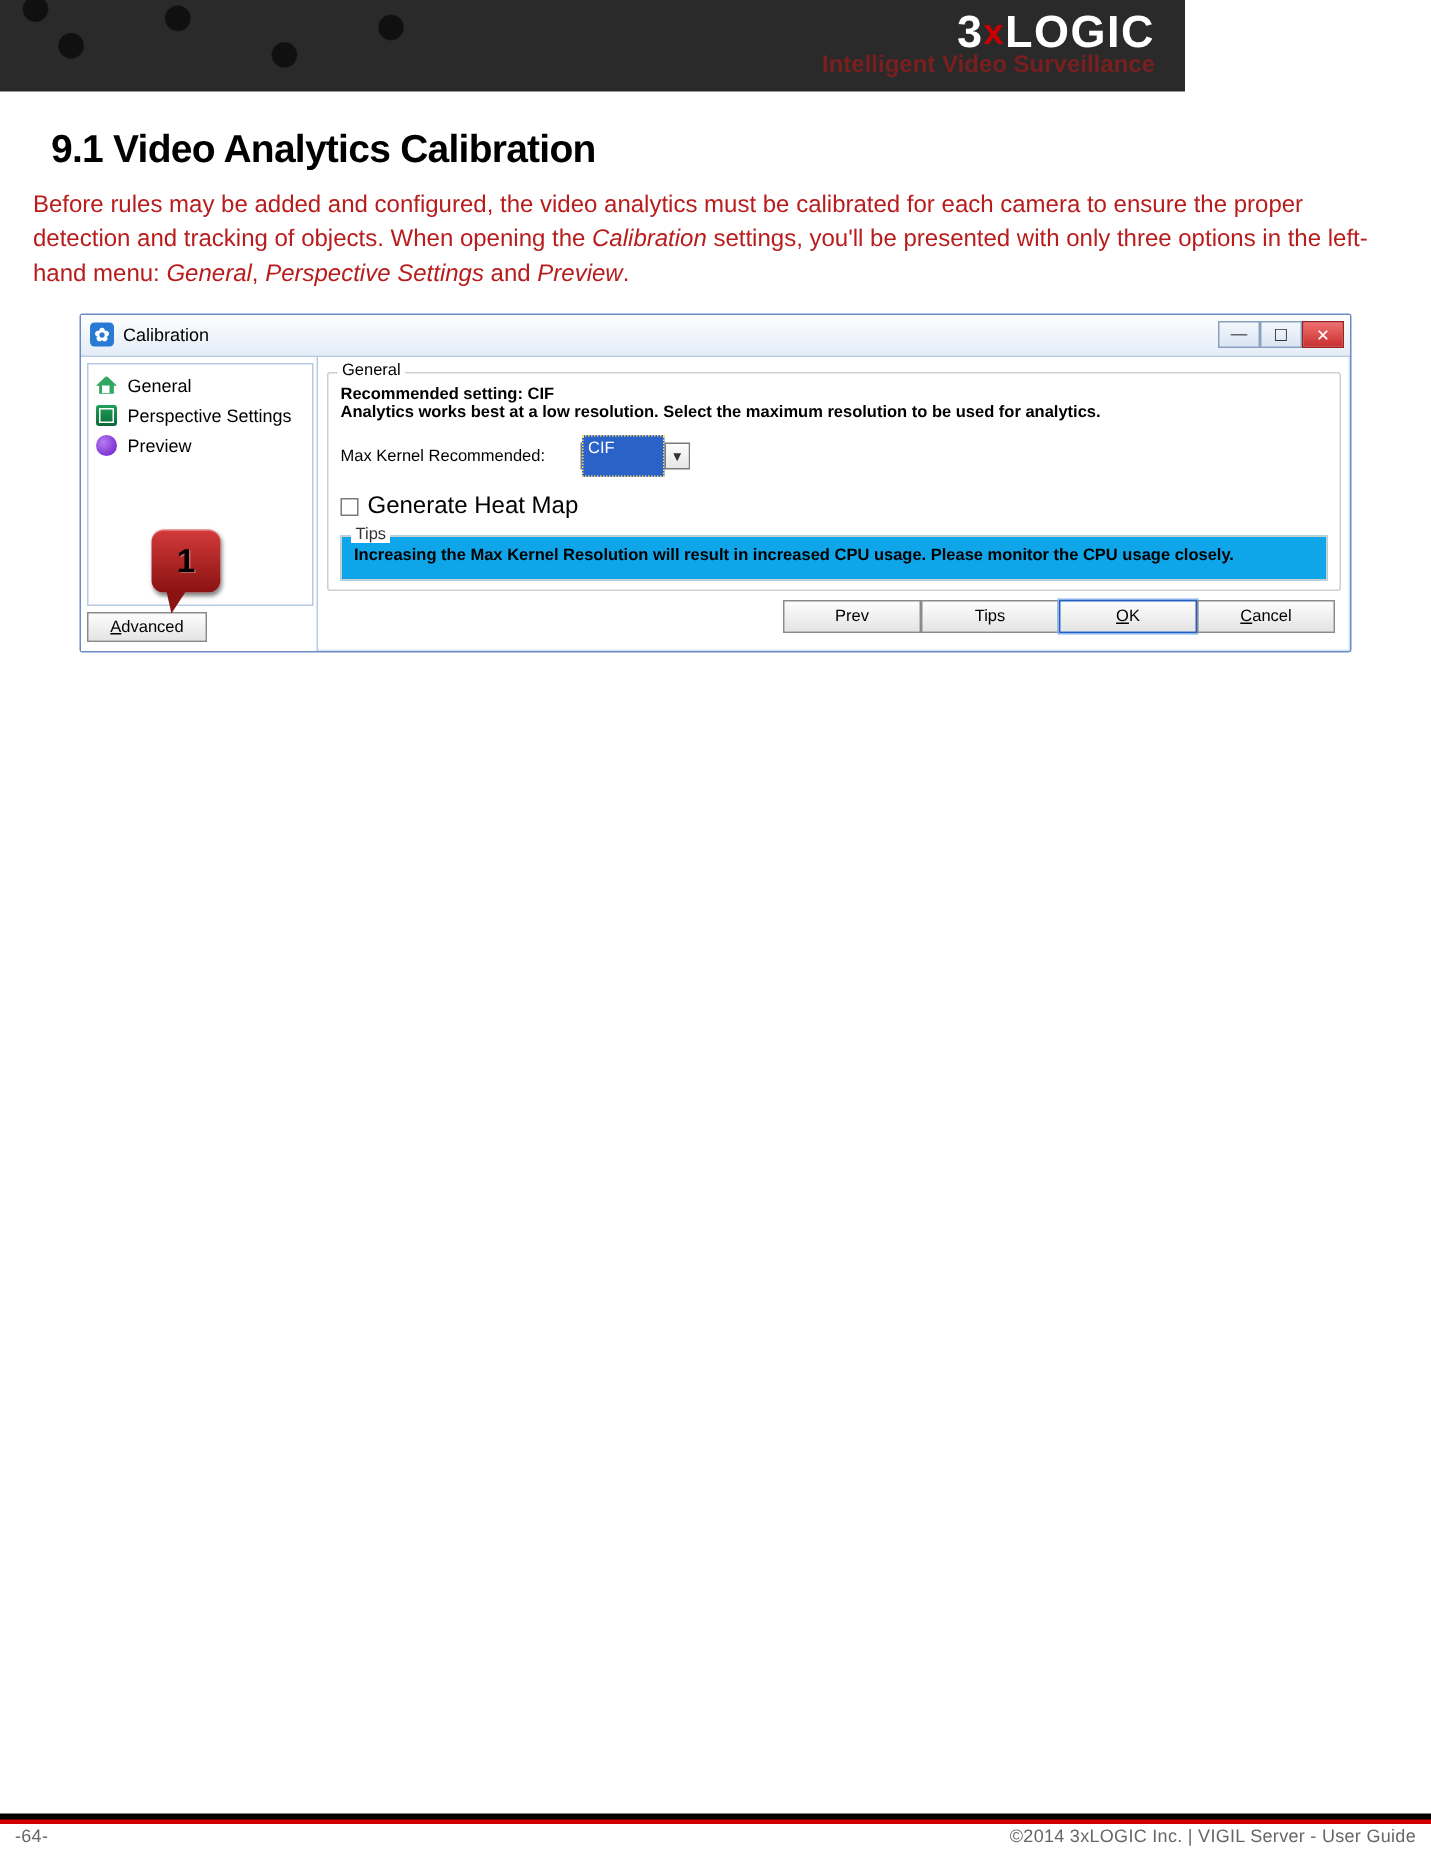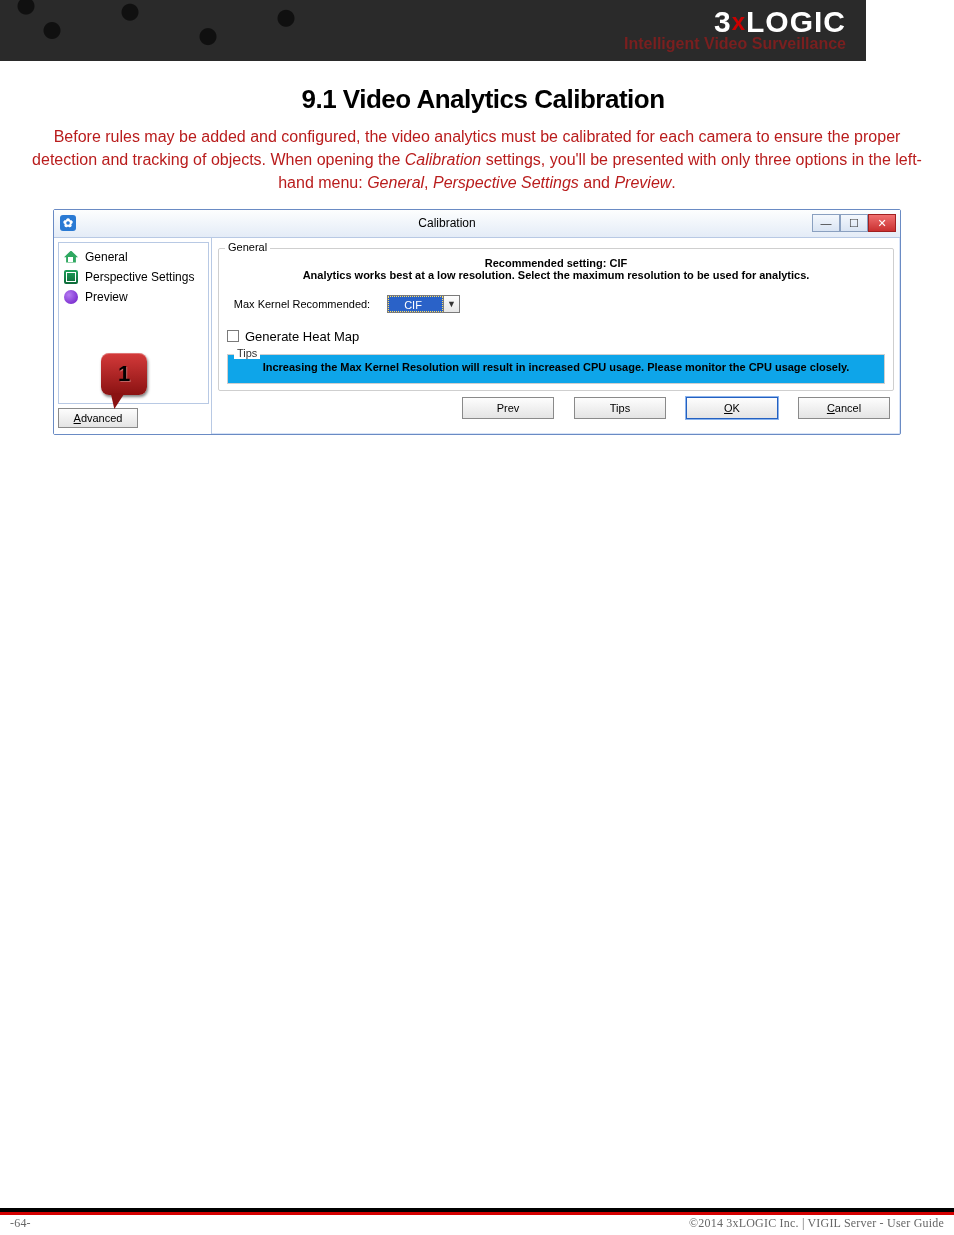--- a/index.html
+++ b/index.html
@@ -1,32 +1,32 @@
 <!DOCTYPE html>
 <html><head>
 <meta charset="utf-8">
 <style>
   * { box-sizing: border-box; margin: 0; padding: 0; }
   body { width: 954px; height: 1235px; background: #fff; font-family: Verdana, Arial, sans-serif; position: relative; }
 
   
-  .header-banner { width: 866px; height: 61px; background: #2a2a2a; position: relative; overflow: hidden; }
+  .header-banner { width: 790px; height: 61px; background: #2a2a2a; position: relative; overflow: hidden; }
   .header-banner .dots { position:absolute; left:0; top:0; width:60%; height:100%; background:
     radial-gradient(circle at 10% 50%, #000 8px, transparent 9px),
     radial-gradient(circle at 25% 20%, #000 8px, transparent 9px),
     radial-gradient(circle at 40% 60%, #000 8px, transparent 9px),
     radial-gradient(circle at 55% 30%, #000 8px, transparent 9px),
     radial-gradient(circle at 5% 10%, #000 8px, transparent 9px); opacity:.6; }
   .logo-wrap { position:absolute; right:20px; top:5px; text-align:right; }
   .logo-main { font-family: Arial, sans-serif; font-size:30px; font-weight:bold; color:#fff; letter-spacing:1px; }
   .logo-main .x { color:#c00; font-size:24px; vertical-align:2px; }
   .logo-sub { color:#7a1f1f; font-size:16px; font-weight:bold; margin-top:-4px; }
 
   
-  .content { padding: 15px 22px 0 22px; text-align: center; }
+  .content { padding: 15px 22px 0 22px; }
   .section-heading { font-family: "Arial Narrow", Arial, sans-serif; font-weight: 900; font-size: 26px; color:#000; margin: 8px 0 10px 12px; letter-spacing: -0.5px; }
   .body-text { font-size: 16px; color:#b91c1c; line-height:1.45; margin-bottom: 14px; }
   .body-text em { font-style: italic; }
 
   
   .dialog-wrap { margin: 0 auto 16px auto; width: 848px; border: 1px solid #6a8bc4; border-radius: 2px; background:#fff; box-shadow: 0 0 0 1px #d7e3f7 inset; }
   .titlebar { height: 28px; background: linear-gradient(#fdfefe,#e4ecf7); border-bottom:1px solid #b8c9e4; display:flex; align-items:center; padding:0 4px 0 6px; }
   .titlebar-icon { width:16px; height:16px; background:#2a7ad4; border-radius:3px; display:flex; align-items:center; justify-content:center; color:#fff; font-size:12px; font-weight:bold; margin-right:6px; }
   .titlebar-text { font-size:12px; color:#000; flex:1; }
   .winbtns { display:flex; gap:0; }
@@ -54,39 +54,39 @@
 
   .main-pane { flex:1; padding:4px 6px 6px 6px; }
   .groupbox { border:1px solid #cfcfcf; border-radius:2px; padding:8px 8px 6px 8px; position:relative; margin-top:6px; background:#fff; }
   .groupbox-title { position:absolute; top:-8px; left:6px; background:#fff; padding:0 3px; font-size:11px; color:#000; }
   .gb-text { font-size:11px; }
   .bold { font-weight:bold; }
 
   .form-row { display:flex; align-items:center; gap:10px; margin-top:14px; font-size:11px; }
   .form-row .lbl { width:150px; }
   .combo { display:flex; align-items:center; height:18px; border:1px solid #7a7a7a; position:relative; }
-  .combo-sel { background:#2a62c8; color:#fff; padding:0 8px 0 3px; font-size:11px; height:16px; line-height:16px; min-width:55px; border:1px dotted #ffe060; }
+  .combo-sel { background:#2a62c8; color:#fff; padding:0 8px 0 3px; font-size:11px; height:28px; line-height:16px; min-width:55px; border:1px dotted #ffe060; }
   .combo-arrow { width:16px; height:16px; border-left:1px solid #7a7a7a; background:linear-gradient(#fdfdfd,#e6e6e6); display:flex; align-items:center; justify-content:center; font-size:9px; color:#333; }
 
-  .chk-row { display:flex; align-items:center; gap:6px; margin-top:16px; font-size:13px; margin-bottom:10px; }
+  .chk-row { display:flex; align-items:center; gap:6px; margin-top:16px; font-size:16px; margin-bottom:10px; }
   .chk { width:12px; height:12px; border:1px solid #7a7a7a; background:#fff; }
 
   .tipsbox { border:1px solid #cfcfcf; background:#0ea5e9; padding:6px 8px 10px 8px; position:relative; margin-top:8px; }
   .tipsbox-title { position:absolute; top:-8px; left:6px; background:#fff; padding:0 3px; font-size:11px; color:#333; }
   .tipsbox-text { font-size:11px; color:#000;font-weight:bold; }
 
-  .btn-row { display:flex; justify-content:flex-end; gap:20px; padding:6px 4px 4px 0; }
+  .btn-row { display:flex; justify-content:flex-end; gap:0; padding:6px 4px 4px 0; }
   .dlg-btn { width:92px; height:22px; font-size:11px; border:1px solid #8a8a8a; background:linear-gradient(#fdfdfd,#e4e4e4); display:flex; align-items:center; justify-content:center; }
   .dlg-btn.primary { border:1px solid #2460c0; outline:1px solid #8bb4ee; }
   .dlg-btn u { text-decoration: underline; }
 
   
   .footer { position:absolute; bottom:0; left:0; width:954px; }
   .footer-bar { height:7px; background:#000; border-bottom:3px solid #d40000; }
-  .footer-text { background:#fff; display:flex; justify-content:space-between; align-items:center; padding:1px 10px 4px 10px; font-size:12px; color:#666; font-family: Liberation Serif, serif; letter-spacing:.2px; }
+  .footer-text { background:#fff; display:flex; justify-content:space-between; align-items:center; padding:1px 10px 4px 10px; font-size:12px; color:#666; font-family: Liberation Sans, sans-serif; letter-spacing:.2px; }
 </style>
 </head>
 <body>
 
 <div class="header-banner">
   <div class="dots"></div>
   <div class="logo-wrap">
     <div class="logo-main">
       <span>3</span><span class="x">x</span><span>LOGIC</span>
     </div>

